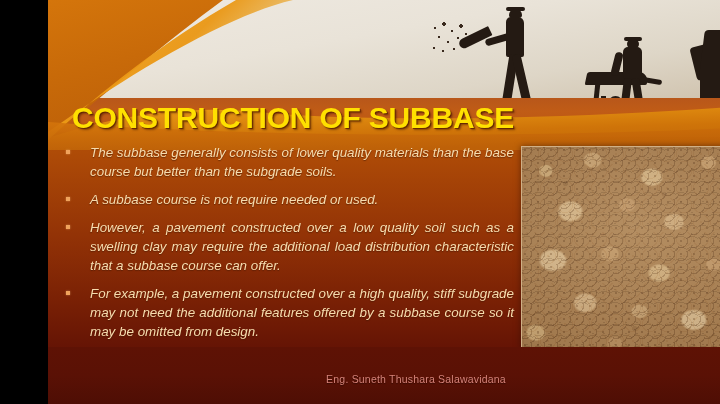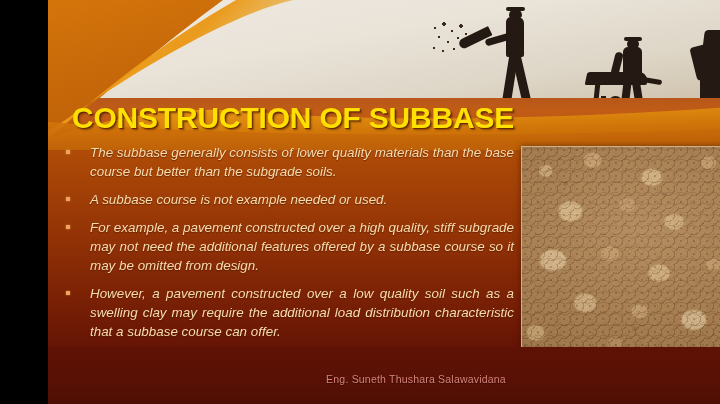--- a/index.html
+++ b/index.html
@@ -260,29 +260,29 @@
 
   <div class="title">CONSTRUCTION OF SUBBASE</div>
 
   <div class="body">
     <div class="bullet-row">
       <div class="bullet-mark"></div>
       <div class="bullet-text">The subbase generally consists of lower quality materials than the base course but better than the subgrade soils.</div>
     </div>
     <div class="bullet-row">
       <div class="bullet-mark"></div>
-      <div class="bullet-text nojust">A subbase course is not example needed or used.</div>
+      <div class="bullet-text nojust">A subbase course is not require needed or used.</div>
+    </div>
+    <div class="bullet-row">
+      <div class="bullet-mark"></div>
+      <div class="bullet-text">However, a pavement constructed over a low quality soil such as a swelling clay may require the additional load distribution characteristic that a subbase course can offer.</div>
     </div>
     <div class="bullet-row">
       <div class="bullet-mark"></div>
       <div class="bullet-text">For example, a pavement constructed over a high quality, stiff subgrade may not need the additional features offered by a subbase course so it may be omitted from design.</div>
-    </div>
-    <div class="bullet-row">
-      <div class="bullet-mark"></div>
-      <div class="bullet-text">However, a pavement constructed over a low quality soil such as a swelling clay may require the additional load distribution characteristic that a subbase course can offer.</div>
     </div>
   </div>
 
   <div class="gravel">
     <div class="gravel-tex"></div>
     <div class="gravel-grain"></div>
     <div class="gravel-shade"></div>
   </div>
 
   <div class="footer-band"></div>

